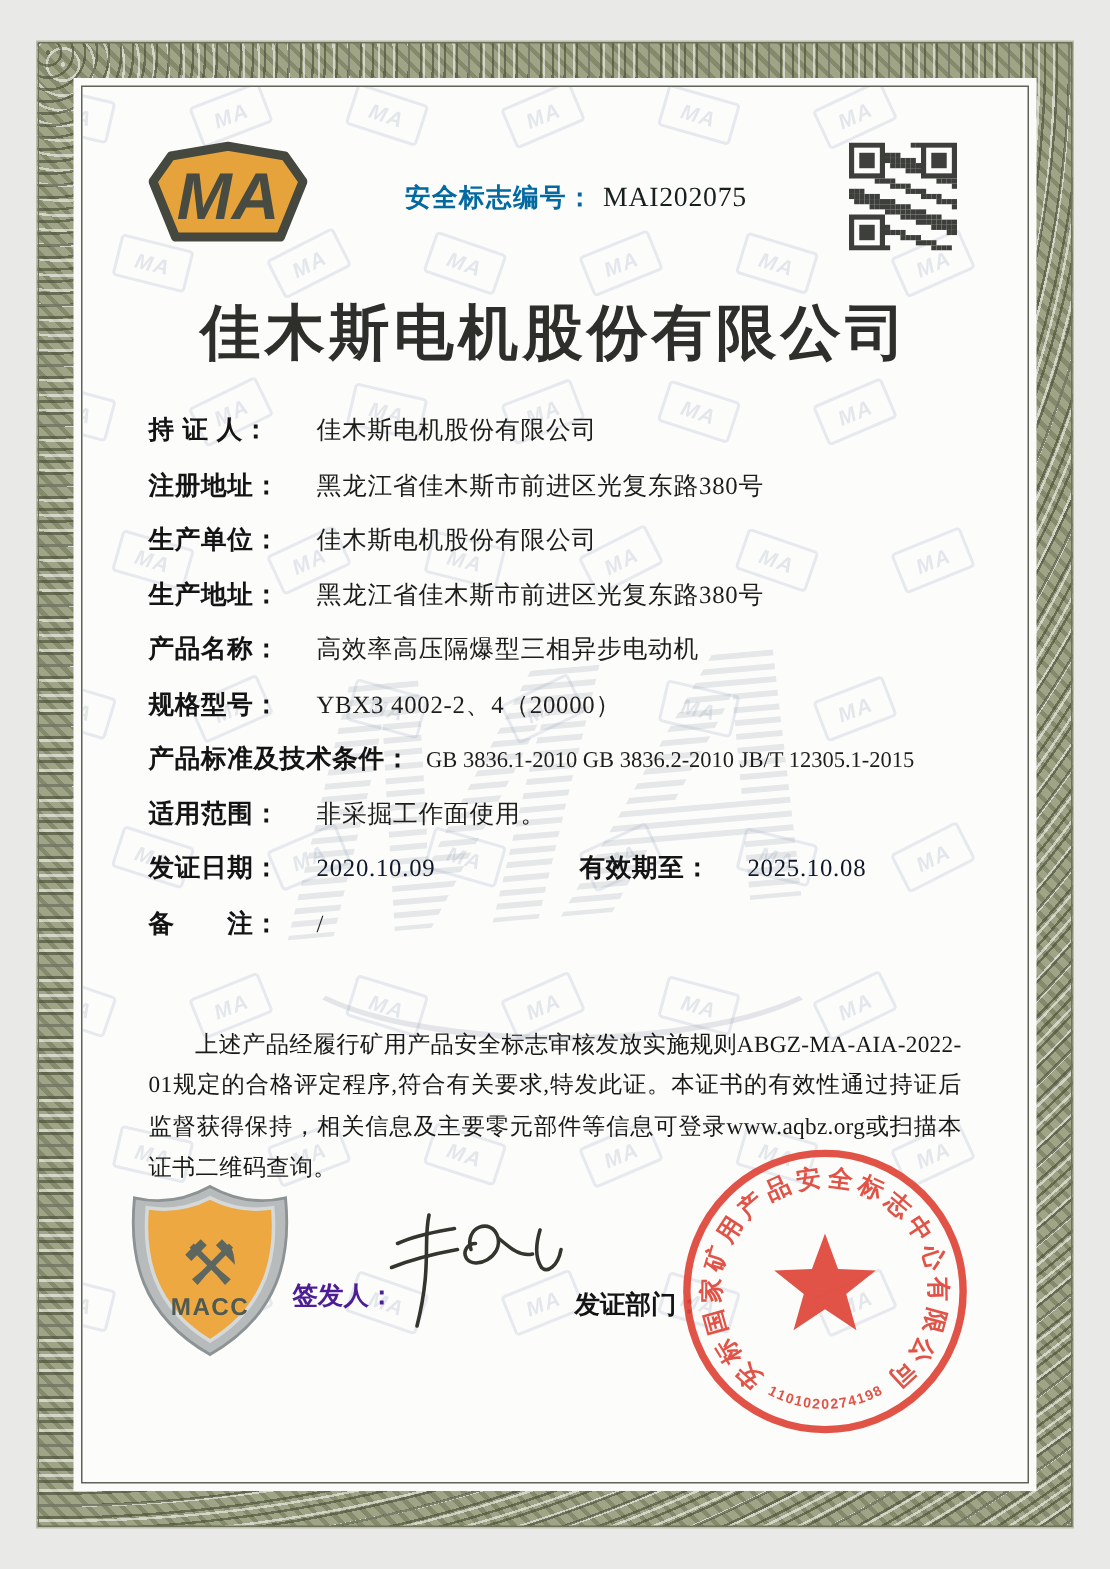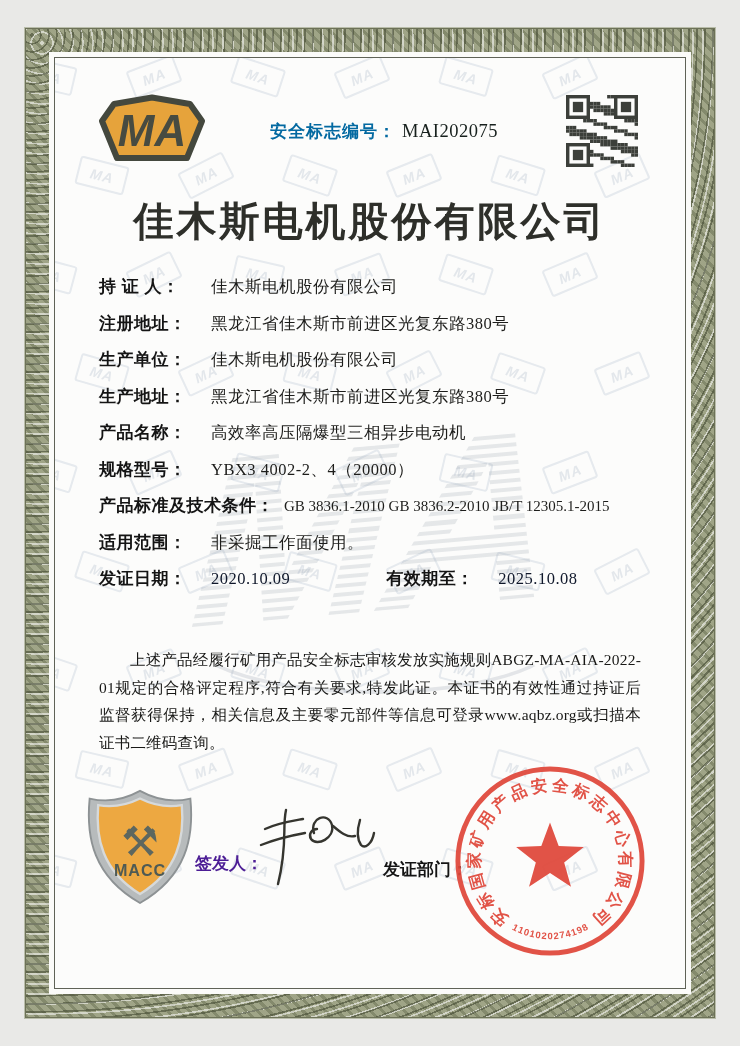--- a/index.html
+++ b/index.html
@@ -314,20 +314,24 @@
   </div>
 </div>
 
           <div class="dates">
             <span class="f-label">发证日期：</span>
             <span class="date-val">2020.10.09</span>
             <span class="f-label second">有效期至：</span>
             <span class="date-val">2025.10.08</span>
           </div>
 
+          <div class="f-row">
+            <span class="f-label">备　　注：</span>
+            <span class="f-value">/</span>
+          </div>
 
           <div class="statement">上述产品经履行矿用产品安全标志审核发放实施规则ABGZ-MA-AIA-2022-01规定的合格评定程序,符合有关要求,特发此证。本证书的有效性通过持证后监督获得保持，相关信息及主要零元部件等信息可登录www.aqbz.org或扫描本证书二维码查询。</div>
         </div>
 
         <div class="footer">
           <svg class="shield" width="114" height="118" viewBox="0 0 120 124">
             <path d="M60,3 C78,13 96,15 113,11 C117,52 109,93 60,121 C11,93 3,52 7,11 C24,15 42,13 60,3 Z" fill="#b7bbbc" stroke="#8d9294" stroke-width="2"></path>
             <path d="M60,11 C75,18.5 89,20.5 104,18 C107,52 100,87 60,111.5 C20,87 13,52 16,18 C31,20.5 45,18.5 60,11 Z" fill="#eda841" stroke="#d6d9da" stroke-width="2.5"></path>
             <text x="60" y="72" text-anchor="middle" font-size="44" fill="#5d675f">⚒</text>
             <text x="60" y="93" text-anchor="middle" font-family="Liberation Sans, sans-serif" font-weight="900" font-size="17" fill="#4e5a54" letter-spacing="1">MACC</text>

